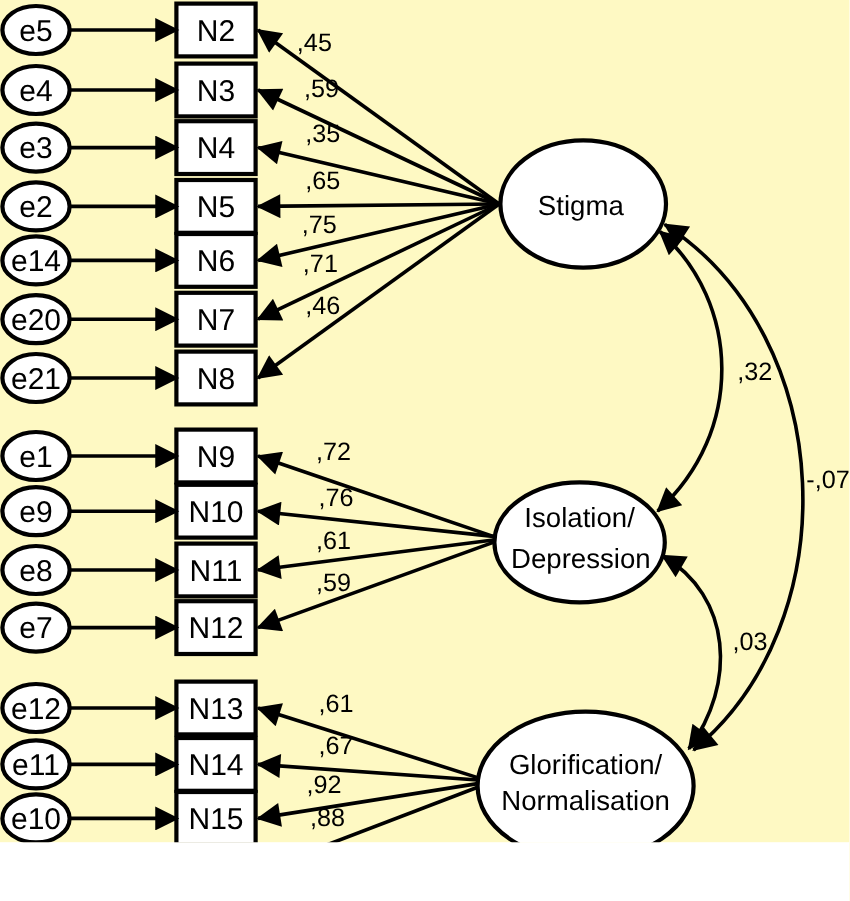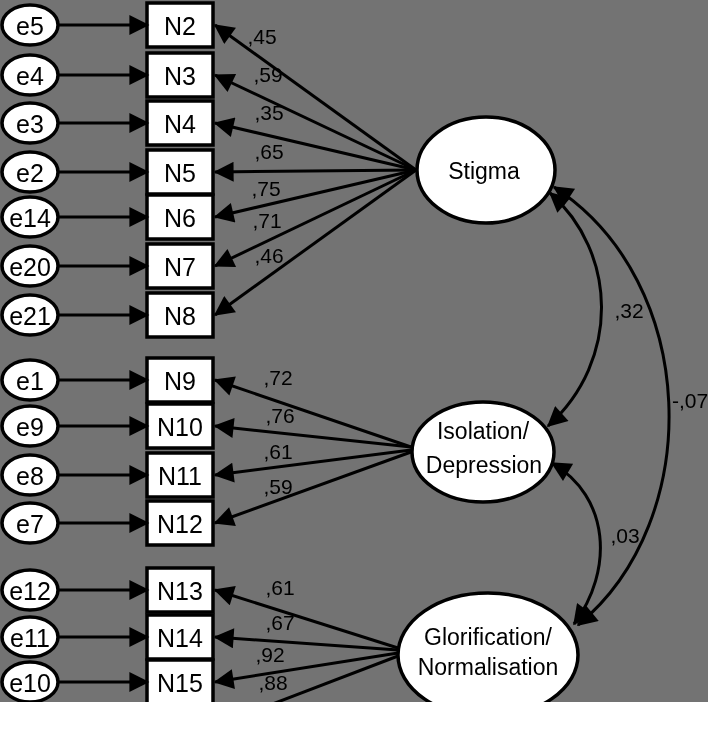--- a/index.html
+++ b/index.html
@@ -4,21 +4,21 @@
 <style>
   html, body {
     margin: 0;
     padding: 0;
     background: #ffffff;
   }
   .canvas {
     position: relative;
     width: 708px;
     height: 702px;
-    background: #737373;
+    background: #fef9c3;
     overflow: hidden;
   }
   svg { display: block; }
   .node {
     fill: #ffffff;
     stroke: #000000;
     stroke-width: 3.5;
   }
   .path {
     stroke: #000000;

